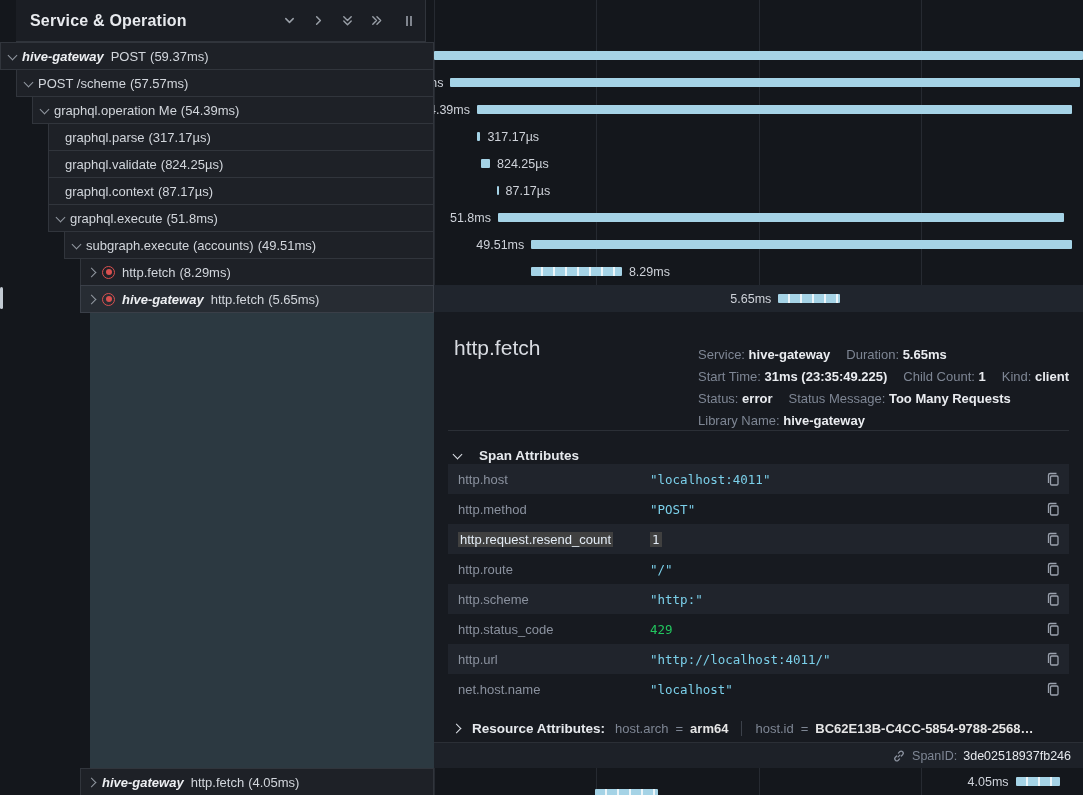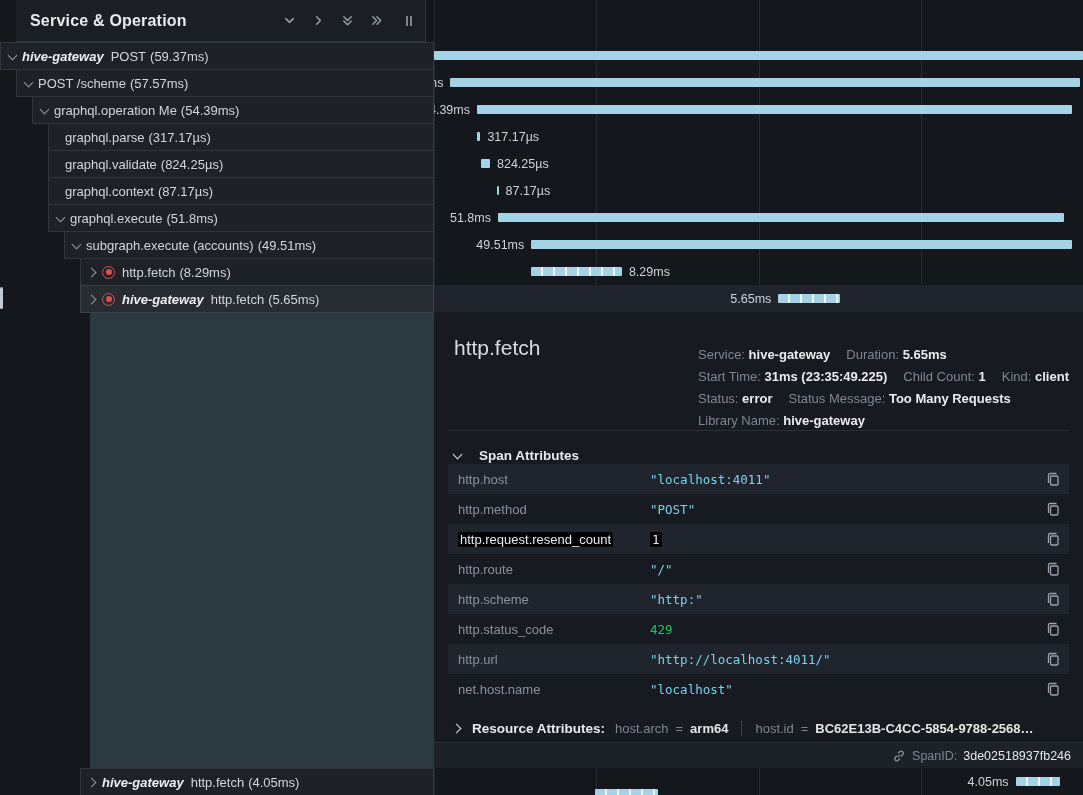--- a/index.html
+++ b/index.html
@@ -61,21 +61,21 @@
   .divider{position:absolute;left:14px;right:14px;top:118px;border-top:1px solid #2b2f36;}
   .attrs-header{position:absolute;left:16px;top:136px;display:flex;align-items:center;gap:14px;
     font-weight:700;color:#e6e9ed;font-size:13.5px;cursor:pointer;}
   #attrs{position:absolute;left:14px;right:14px;top:152px;}
   .attr-row{display:flex;align-items:center;height:30px;padding:0 8px 0 10px;cursor:default;}
   .attr-row.alt{background:#20242c;}
   .attr-key{flex:0 0 192px;color:#8a919e;font-size:13px;overflow:hidden;}
   .attr-val{flex:1;font-family:"DejaVu Sans Mono","Liberation Mono",monospace;font-size:12.5px;overflow:hidden;}
   .attr-val .string{color:#7bd0ea;}
   .attr-val .number{color:#22c55e;}
-  .text-selected{background:#000000;color:#e2ebf5 !important;padding:1px 2px;}
+  .text-selected{background:#404040;color:#e2ebf5 !important;padding:1px 2px;}
   .copy-btn{flex:0 0 20px;display:flex;justify-content:flex-end;cursor:pointer;}
   .resource{position:absolute;left:16px;right:14px;top:404px;height:24px;display:flex;align-items:center;
     gap:7px;white-space:nowrap;overflow:hidden;cursor:pointer;}
   .res-title{font-weight:700;color:#e6e9ed;font-size:13.5px;margin-right:3px;}
   .res-key,.res-eq{color:#7e8694;}
   .res-val{color:#e5e5e5;font-weight:600;}
   .res-sep{width:1px;height:15px;background:#3c414a;margin:0 6px;flex:0 0 1px;}
   .footer{position:absolute;left:0;right:0;top:430px;height:26px;background:#1d2128;border-top:1px solid #2b2f36;
     display:flex;align-items:center;justify-content:flex-end;gap:6px;padding-right:12px;}
   .f-label{color:#7e8694;font-size:12.5px;}

